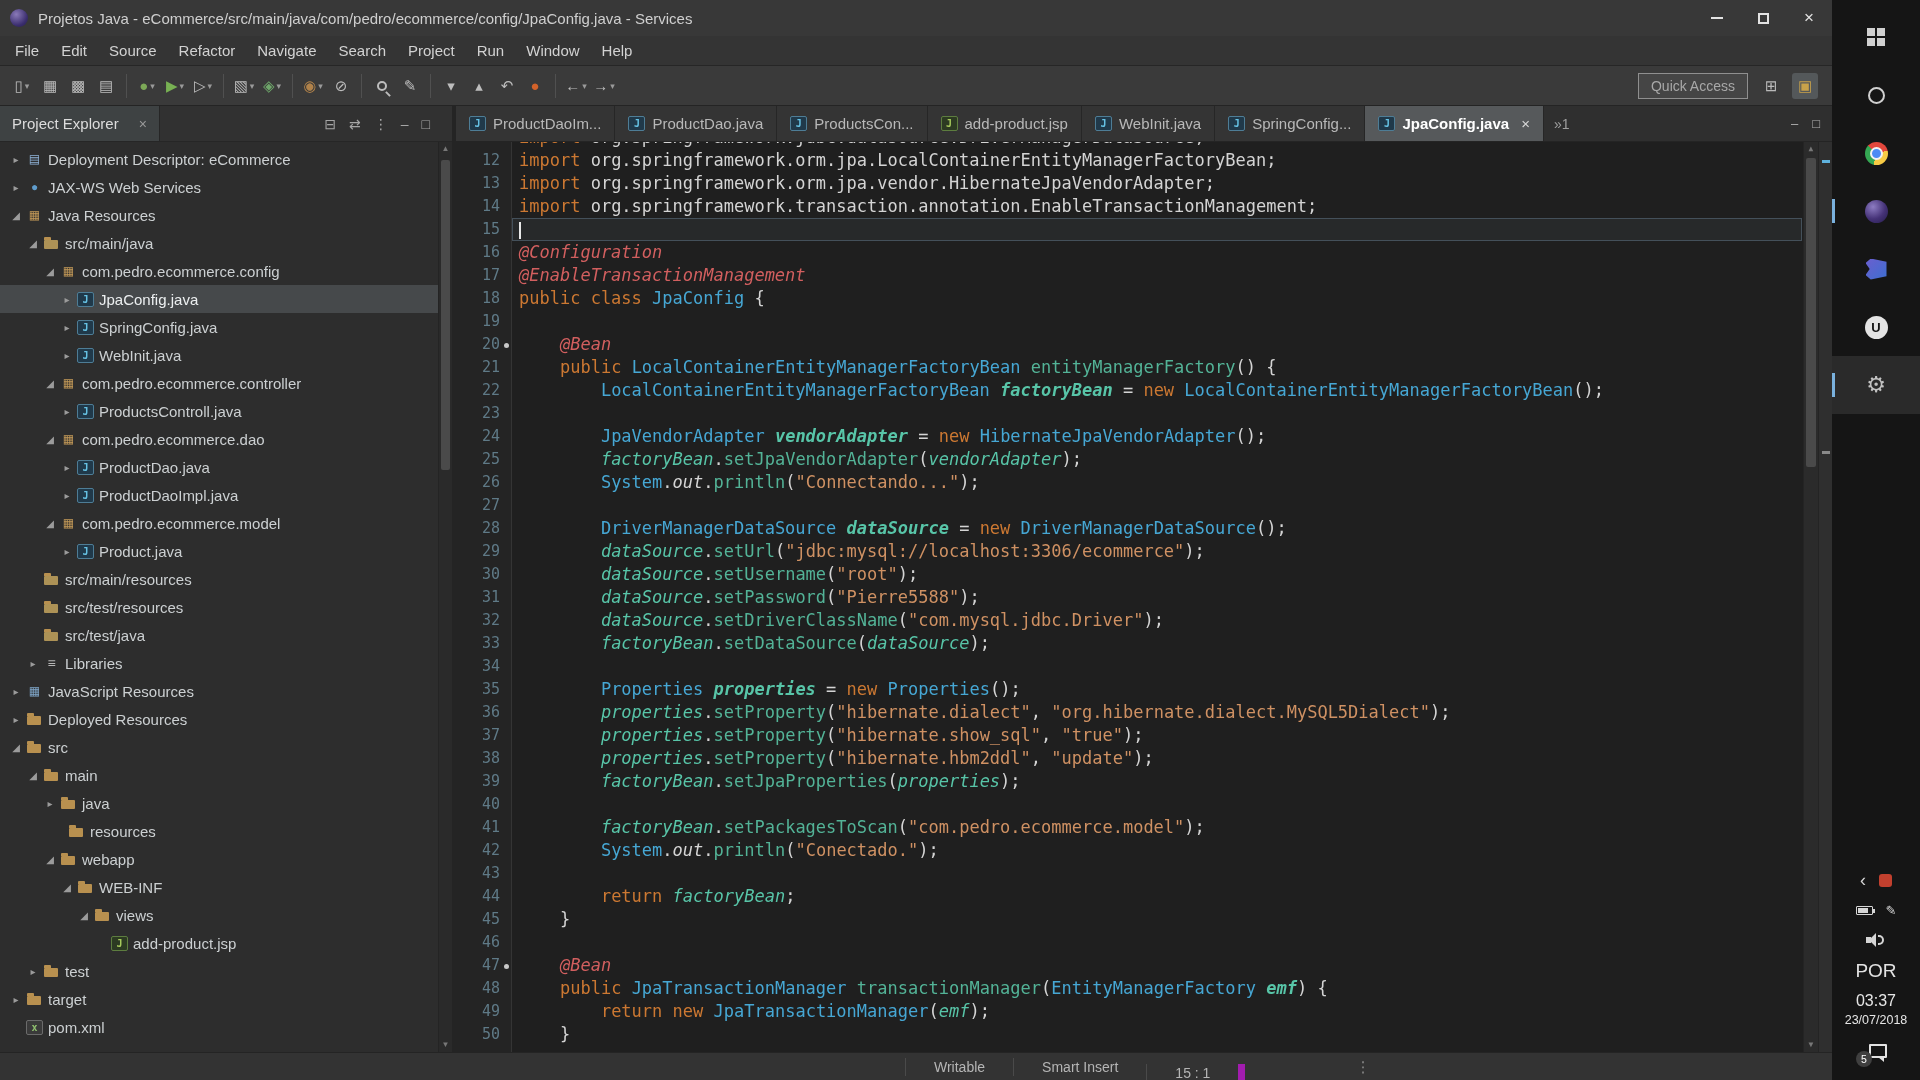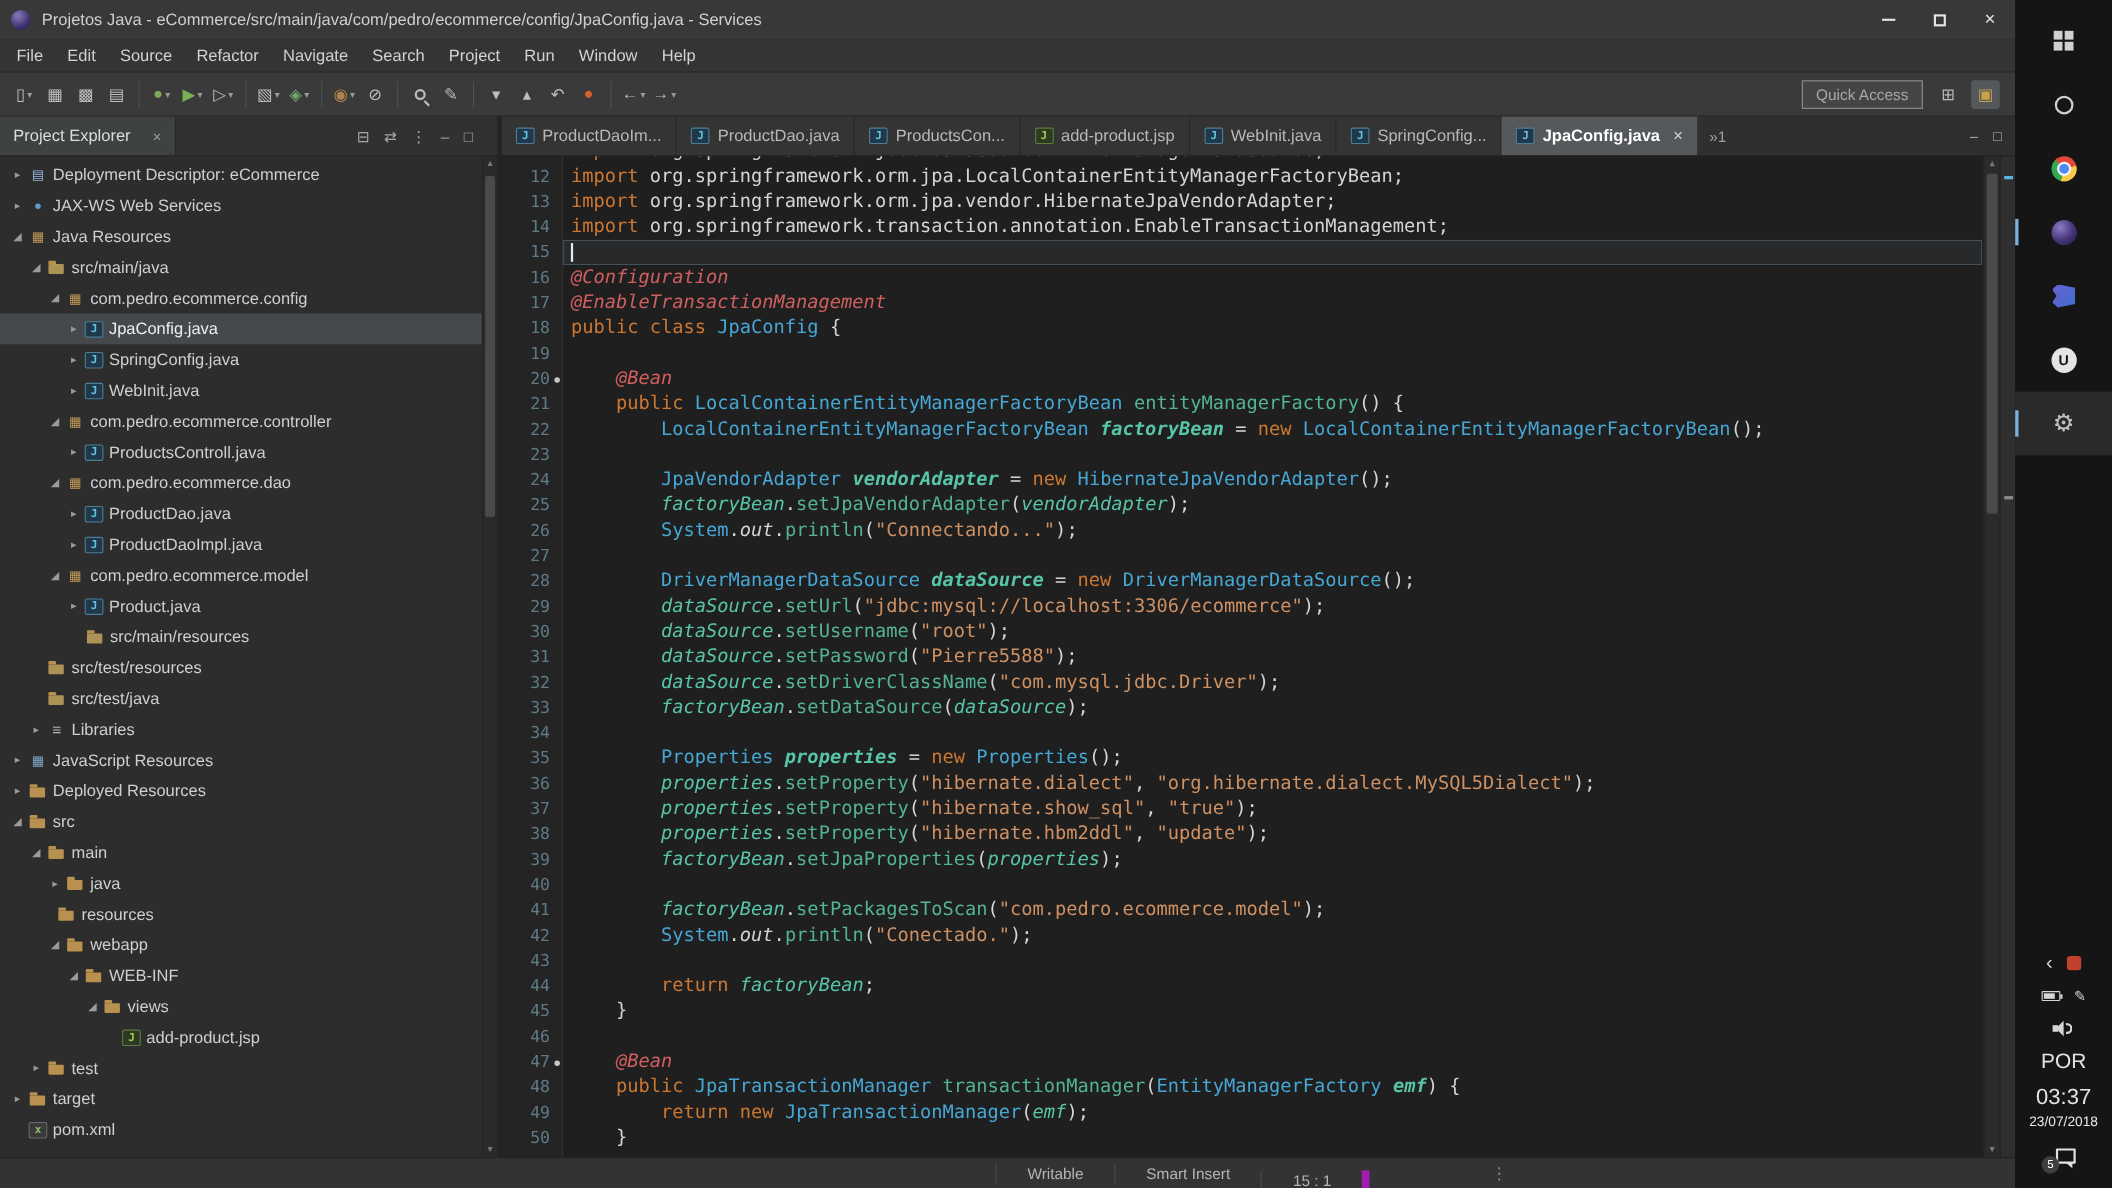--- a/index.html
+++ b/index.html
@@ -162,21 +162,21 @@
   .battery::after{content:"";position:absolute;right:-3px;top:2px;width:2px;height:4px;background:#d5d5d5;}
   .pen{font-size:13px;color:#d5d5d5;}
   .speaker{position:relative;width:20px;height:14px;display:inline-block;}
   .speaker::before{content:"";position:absolute;left:0;top:4px;width:5px;height:6px;background:#d5d5d5;}
   .speaker::after{content:"";position:absolute;left:3px;top:0;border-top:7px solid transparent;
     border-bottom:7px solid transparent;border-right:7px solid #d5d5d5;}
   .spk-wave{position:absolute;left:12px;top:2px;width:6px;height:10px;border:2px solid #d5d5d5;
     border-left:none;border-radius:0 8px 8px 0;}
   .tb-lang{color:#e2e2e2;font-size:19px;height:32px;display:flex;align-items:center;}
   .clockbox{display:flex;flex-direction:column;align-items:center;padding:5px 0;}
-  .tb-time{color:#e6e6e6;font-size:20px;}
+  .tb-time{color:#e6e6e6;font-size:16px;}
   .tb-date{color:#e6e6e6;font-size:12.5px;margin-top:3px;}
   .notif{position:relative;width:22px;height:20px;margin:12px 0 8px;}
   .notif-box{position:absolute;right:0;top:0;width:18px;height:14px;border:2px solid #e2e2e2;border-radius:1px;}
   .notif-box::after{content:"";position:absolute;right:1px;bottom:-6px;
     border-left:6px solid transparent;border-top:5px solid #e2e2e2;}
   .notif-badge{position:absolute;left:-9px;bottom:-3px;min-width:16px;height:16px;border-radius:50%;
     background:#3f3f3f;color:#fff;font-size:10.5px;display:flex;align-items:center;justify-content:center;}
 </style>
 </head>
 <body>
@@ -383,21 +383,21 @@
           <div class="tree-row" style="padding-left: 42px;">
             <span class="arrow">◢</span>
             <span class="tico ti-pkg">▦</span>
             <span class="tlabel">com.pedro.ecommerce.model</span>
           </div>
           <div class="tree-row" style="padding-left: 59px;">
             <span class="arrow">▸</span>
             <span class="tico ti-java">J</span>
             <span class="tlabel">Product.java</span>
           </div>
-          <div class="tree-row" style="padding-left: 25px; margin-left: 35px;">
+          <div class="tree-row" style="padding-left: 25px;">
             <span class="arrow"></span>
             <span class="tico ti-srcfolder"></span>
             <span class="tlabel">src/main/resources</span>
           </div>
           <div class="tree-row" style="padding-left: 25px;">
             <span class="arrow"></span>
             <span class="tico ti-srcfolder"></span>
             <span class="tlabel">src/test/resources</span>
           </div>
           <div class="tree-row" style="padding-left: 25px;">
@@ -428,21 +428,21 @@
           <div class="tree-row" style="padding-left: 25px;">
             <span class="arrow">◢</span>
             <span class="tico ti-folder"></span>
             <span class="tlabel">main</span>
           </div>
           <div class="tree-row" style="padding-left: 42px;">
             <span class="arrow">▸</span>
             <span class="tico ti-folder"></span>
             <span class="tlabel">java</span>
           </div>
-          <div class="tree-row" style="padding-left: 34px;">
+          <div class="tree-row" style="padding-left: 50px;">
             <span class="arrow"></span>
             <span class="tico ti-folder"></span>
             <span class="tlabel">resources</span>
           </div>
           <div class="tree-row" style="padding-left: 42px;">
             <span class="arrow">◢</span>
             <span class="tico ti-folder"></span>
             <span class="tlabel">webapp</span>
           </div>
           <div class="tree-row" style="padding-left: 59px;">

